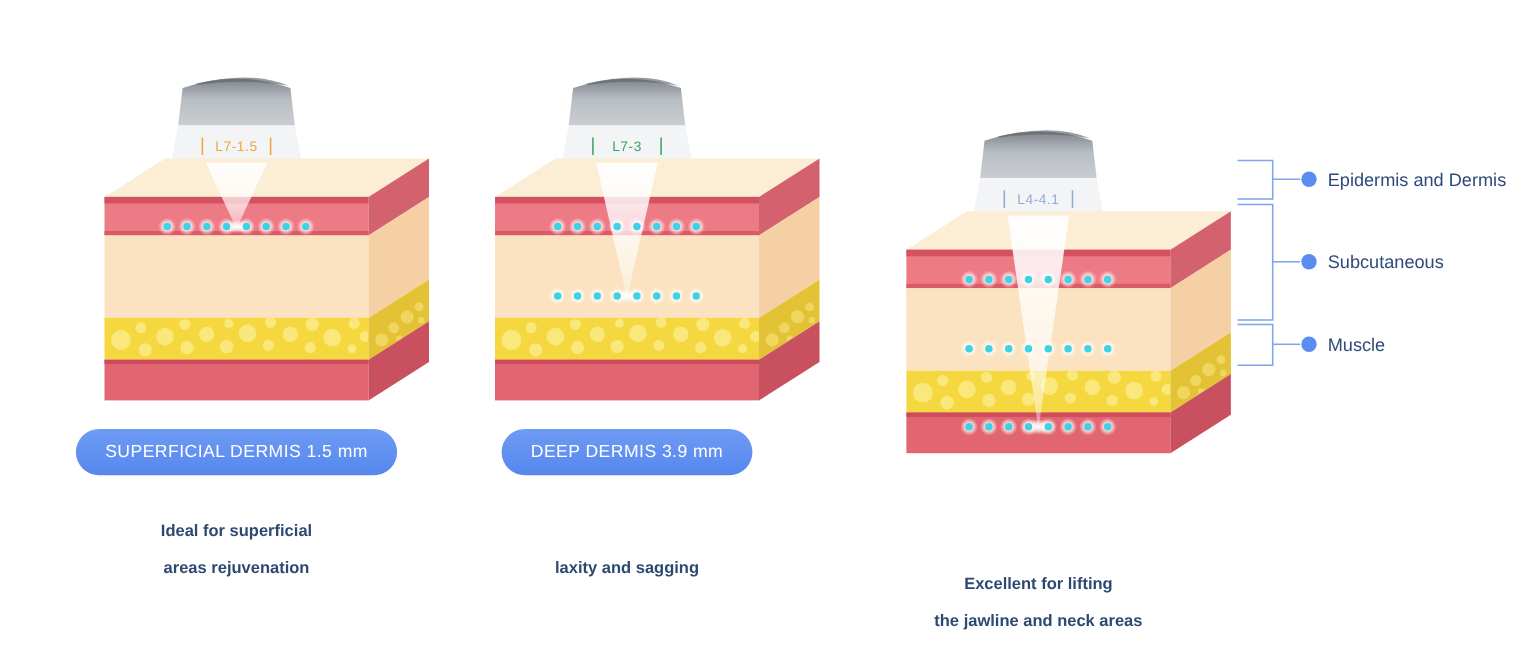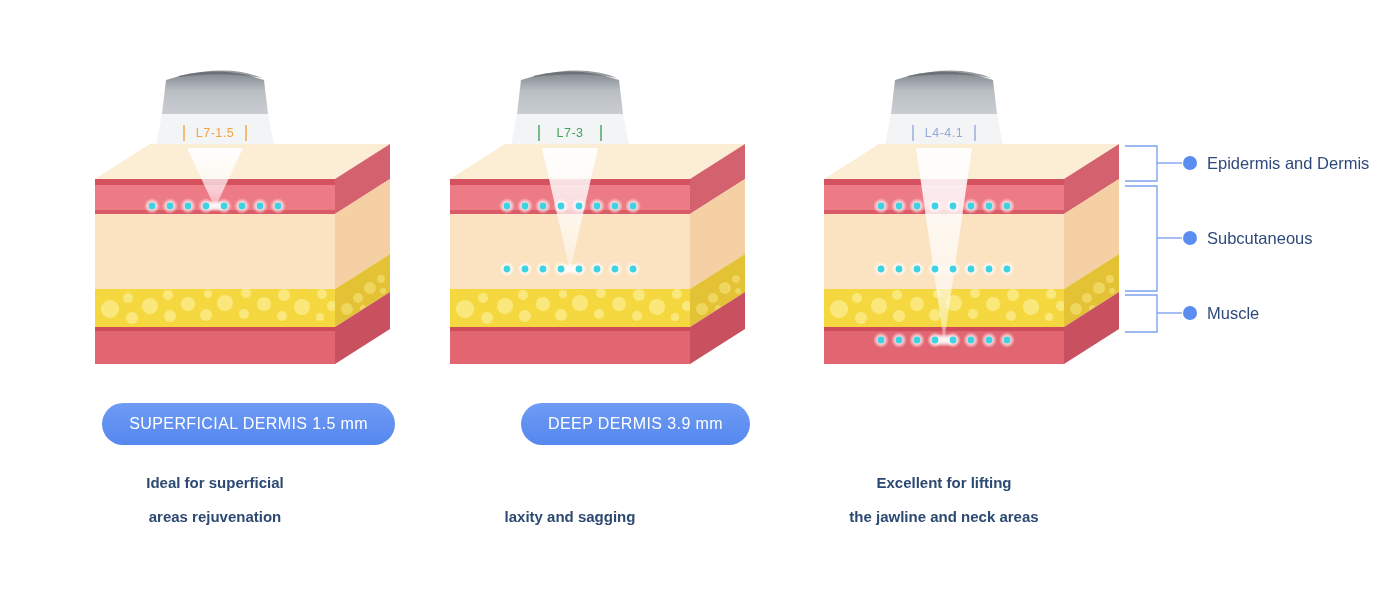--- a/index.html
+++ b/index.html
@@ -8,27 +8,27 @@
     background:#ffffff;
     font-family:"Liberation Sans", sans-serif;
     position:relative;
     overflow:hidden;
   }
   .canvas { position:absolute; inset:0; width:1400px; height:600px; }
 
   .panel { position:absolute; top:0; width:360px; height:444px; }
   .panel-1 { left:35px; }
   .panel-2 { left:390px; }
-  .panel-3 { left:764px; }
+  .panel-3 { left:764px;margin-top:48px; }
 
   .block-svg { position:absolute; top:62px; left:45px; }
 
   .cart-label { font-size:12.5px; letter-spacing:.5px; font-family:"Liberation Sans",sans-serif; }
 
-  .badge-wrap { position:absolute; top:403px; left:0; width:100%; text-align:right; }
+  .badge-wrap { position:absolute; top:390px; left:0; width:100%; text-align:center; }
   .badge {
     display:inline-block;
     background:linear-gradient(180deg,#6E9BF4,#5587EE);
     color:#ffffff;
     font-size:16px;
     letter-spacing:.4px;
     padding:12px 27px;
     border-radius:24px;
     white-space:nowrap;
   }

